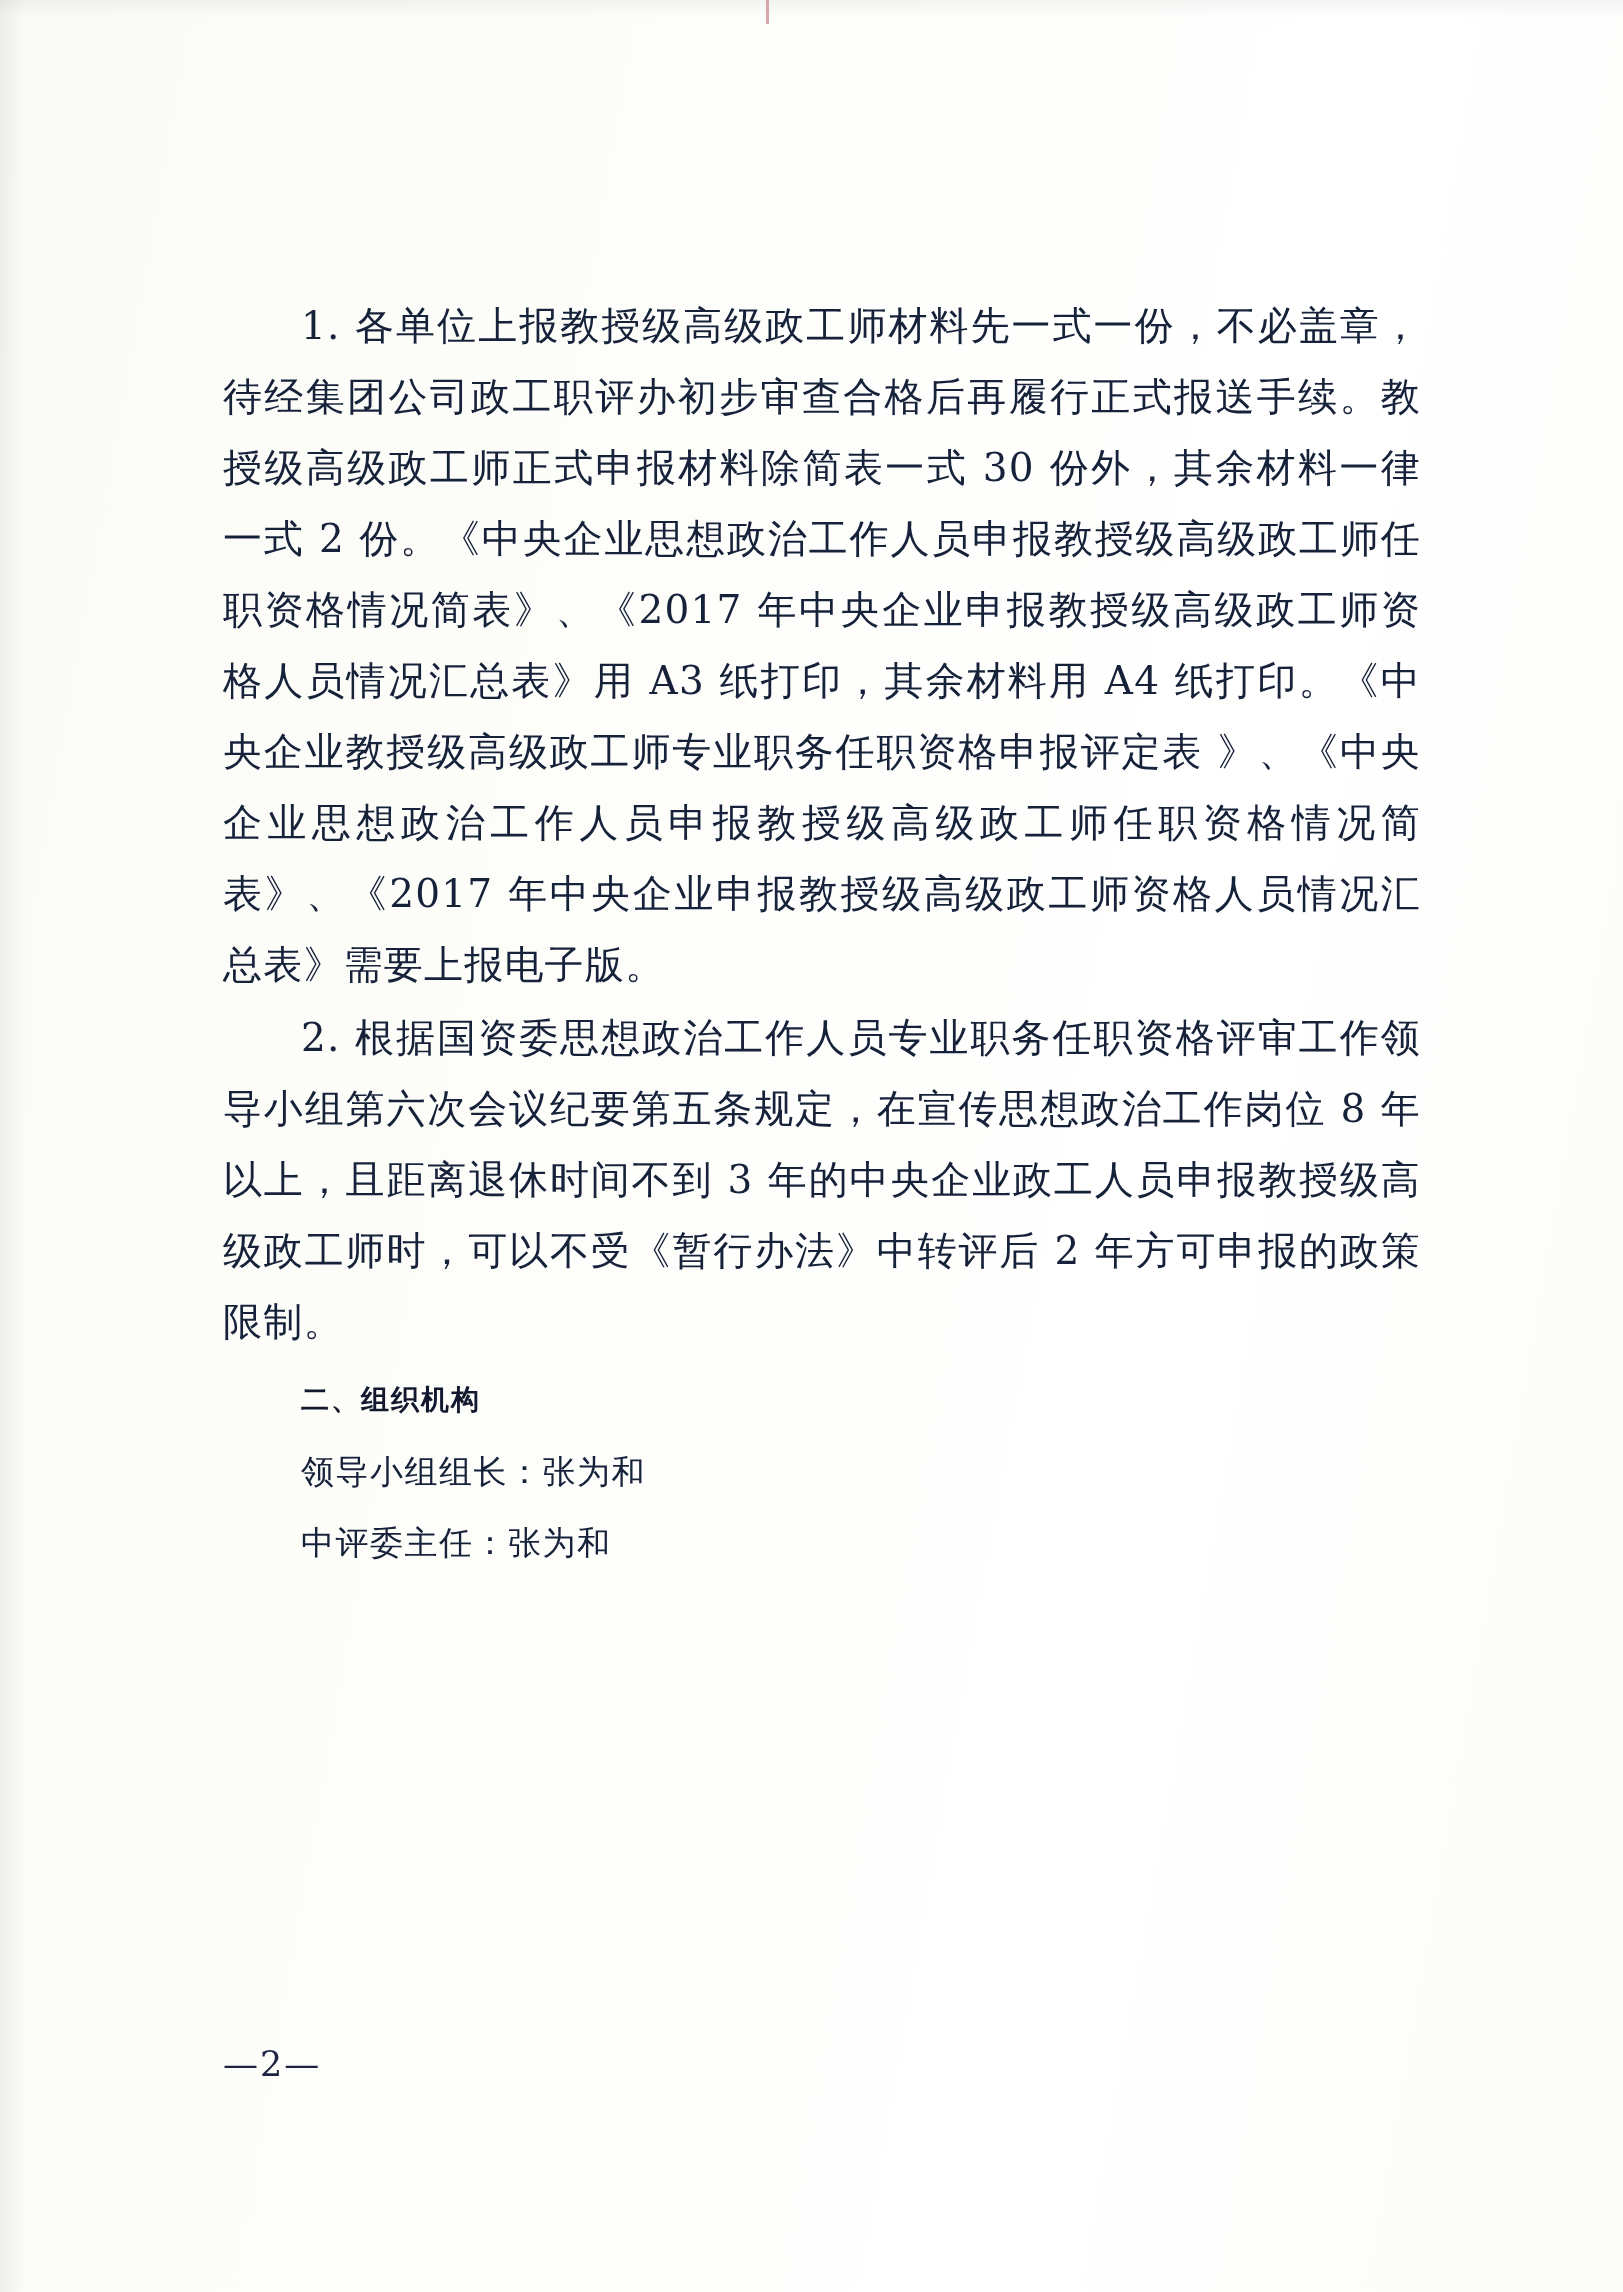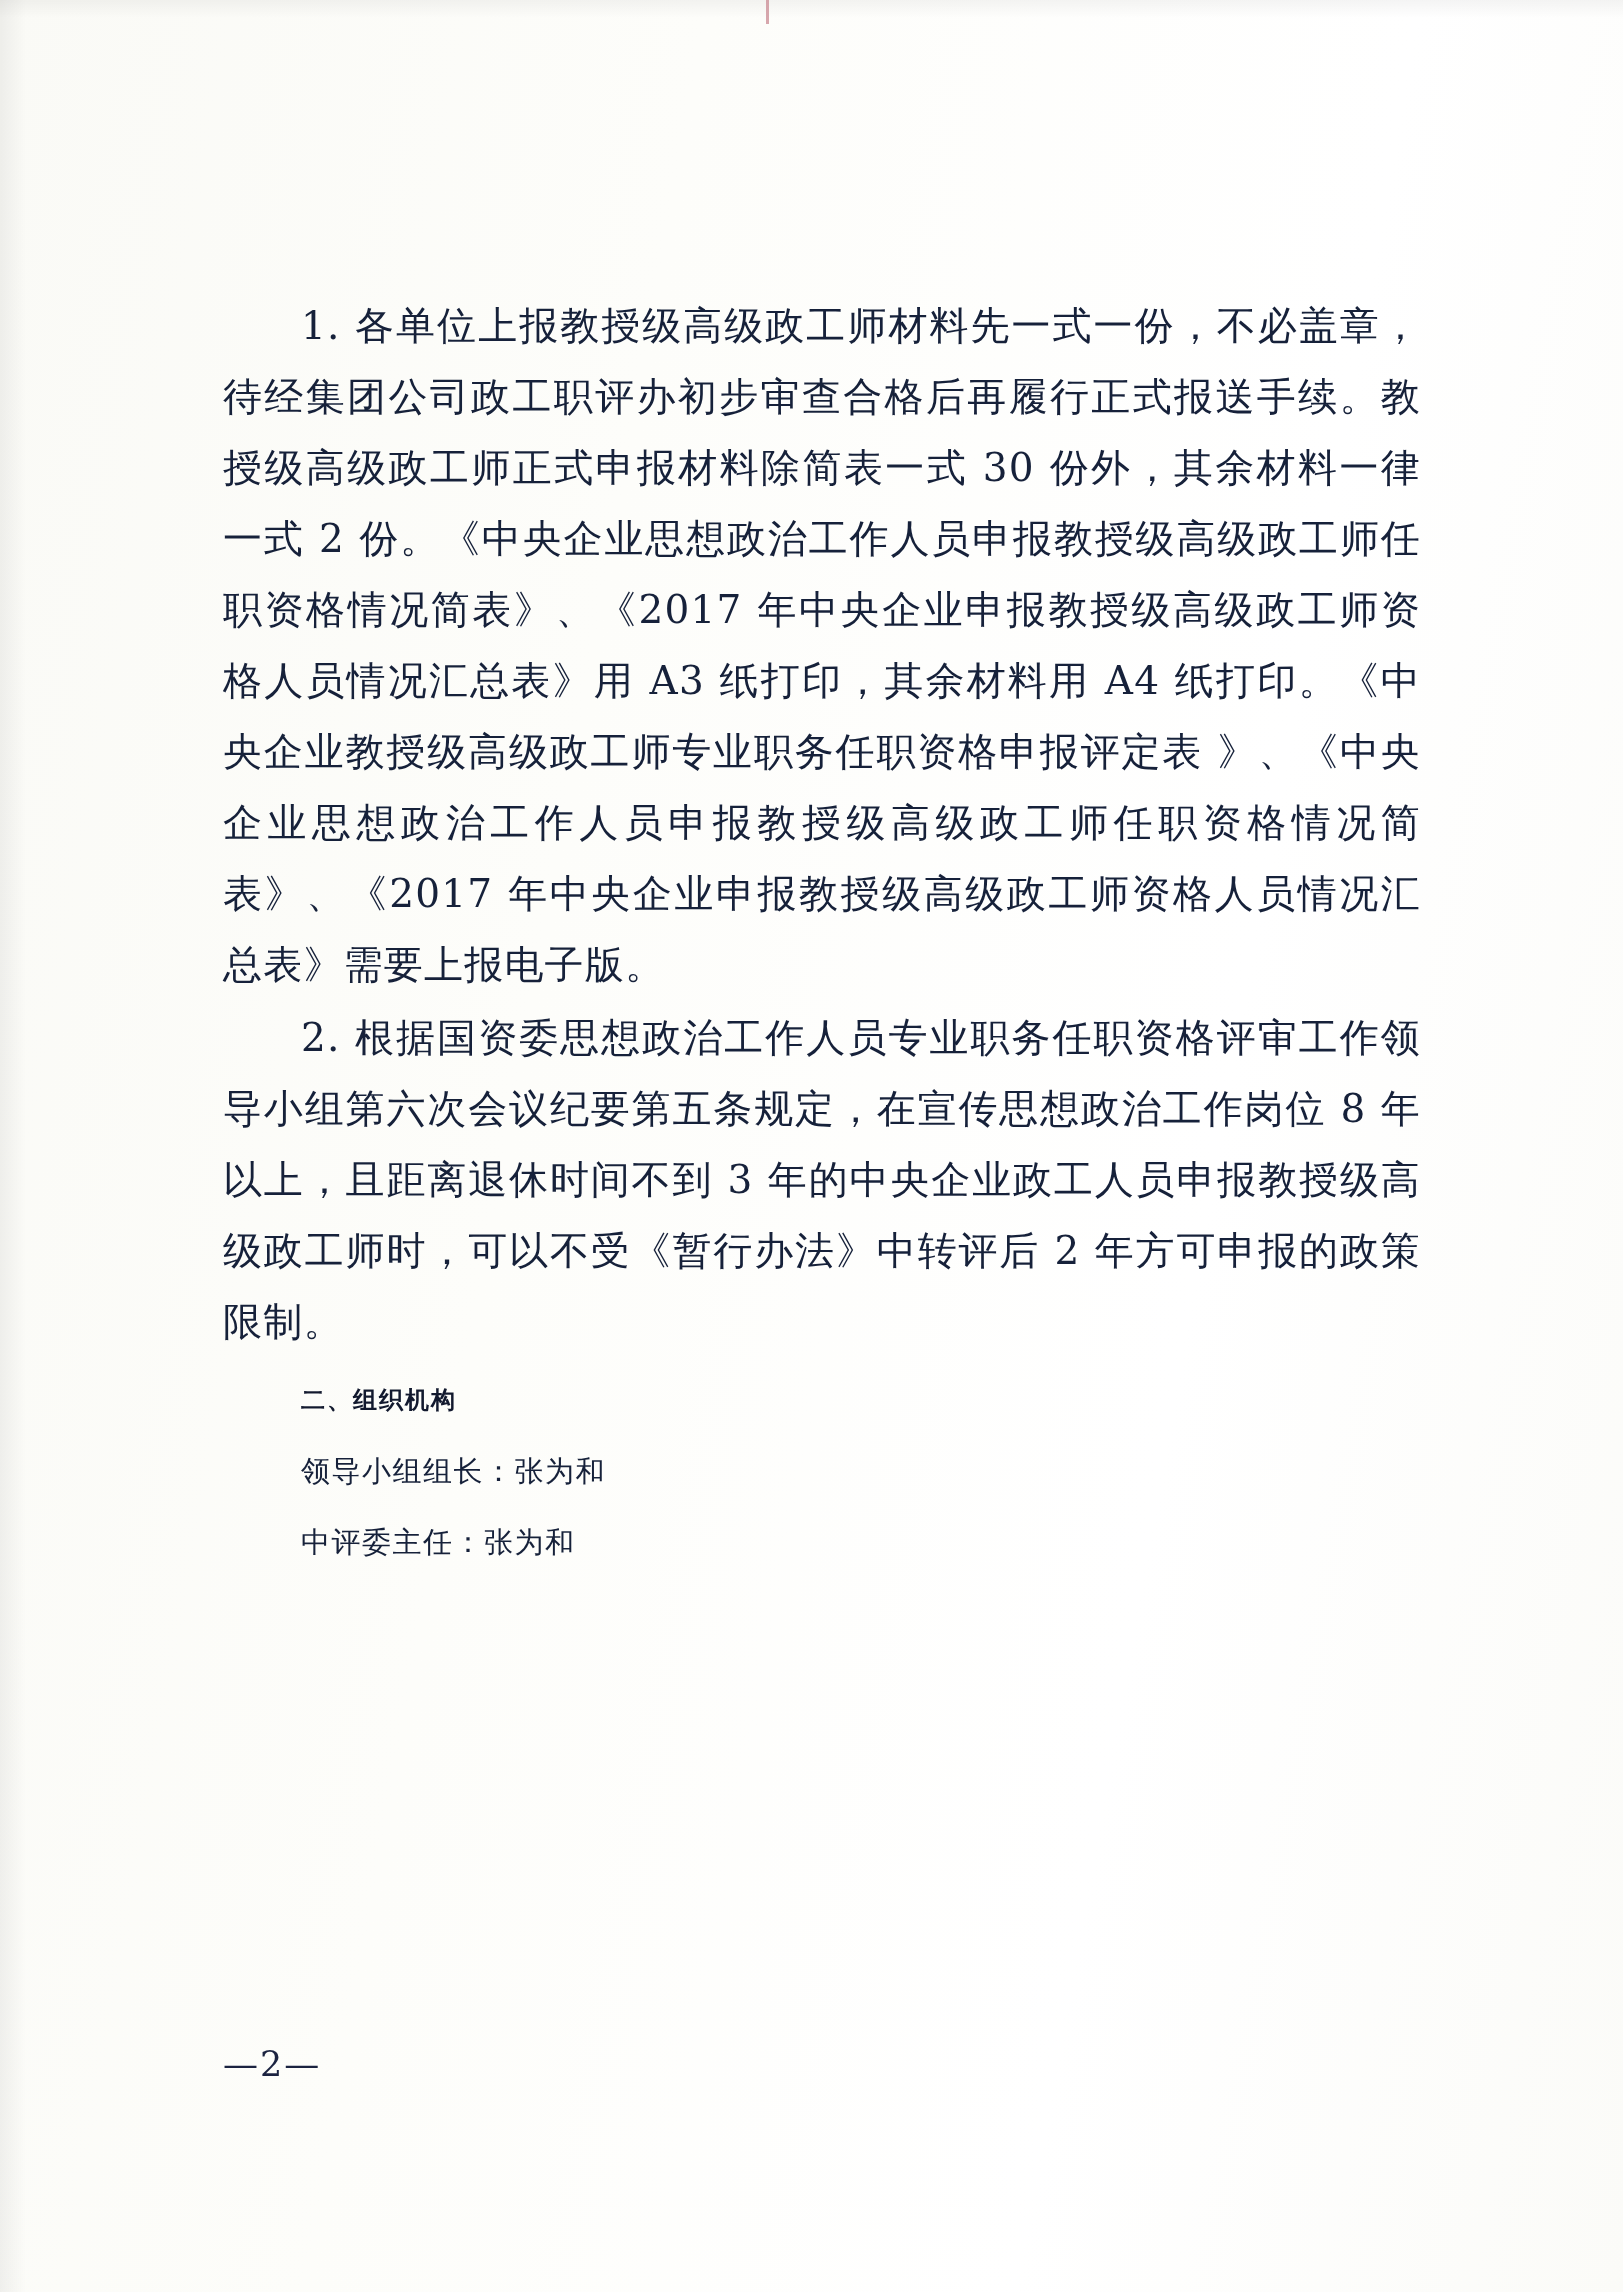--- a/index.html
+++ b/index.html
@@ -58,30 +58,30 @@
     text-align: justify;
     text-justify: inter-ideograph;
     margin: 0 0 2px 0;
     color: #16213a;
     font-weight: 500;
   }
   .para.indent {
     text-indent: 78px;
   }
   .heading {
-    font-size: 24px;
+    font-size: 28px;
     line-height: 73px;
     letter-spacing: 2px;
     margin: 5.9px 0 0 0;
     text-indent: 78px;
     font-weight: 700;
     color: #12192e;
   }
   .list-line {
-    font-size: 29px;
+    font-size: 33px;
     line-height: 71px;
     letter-spacing: 1.5px;
     margin: 0;
     text-indent: 78px;
     color: #16213a;
     font-weight: 500;
   }
   .page-number {
     position: absolute;
     left: 223px;

